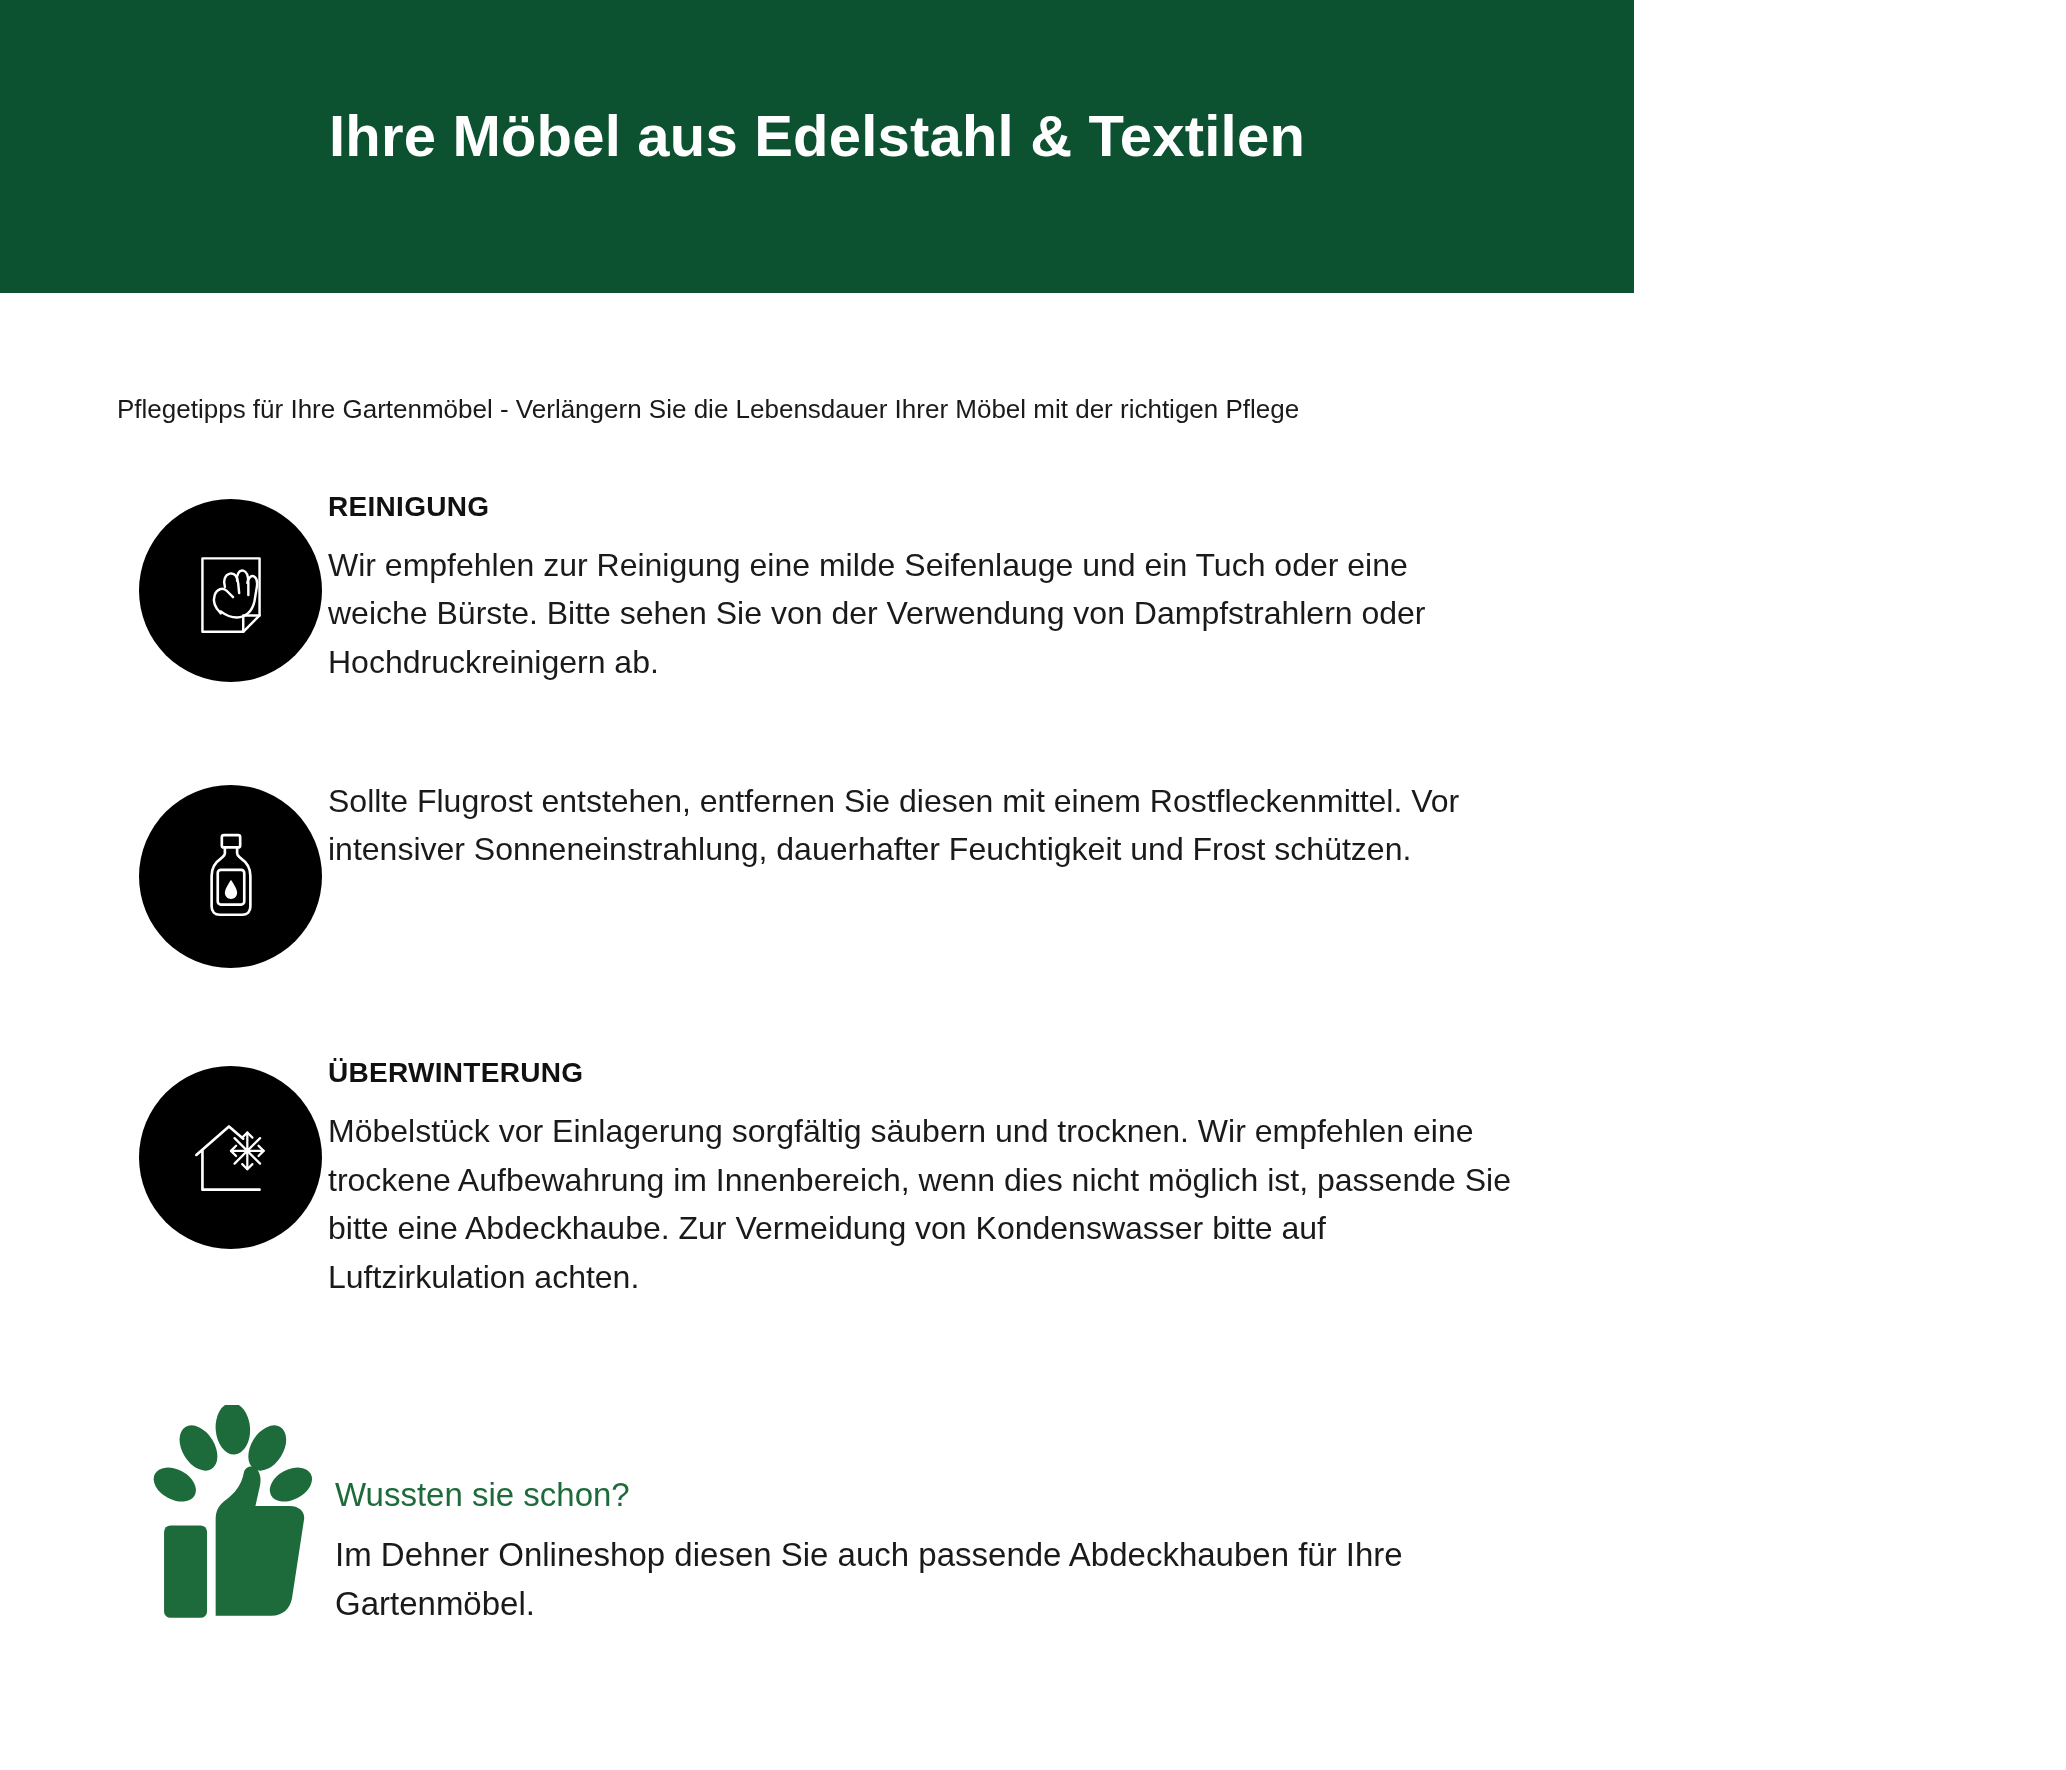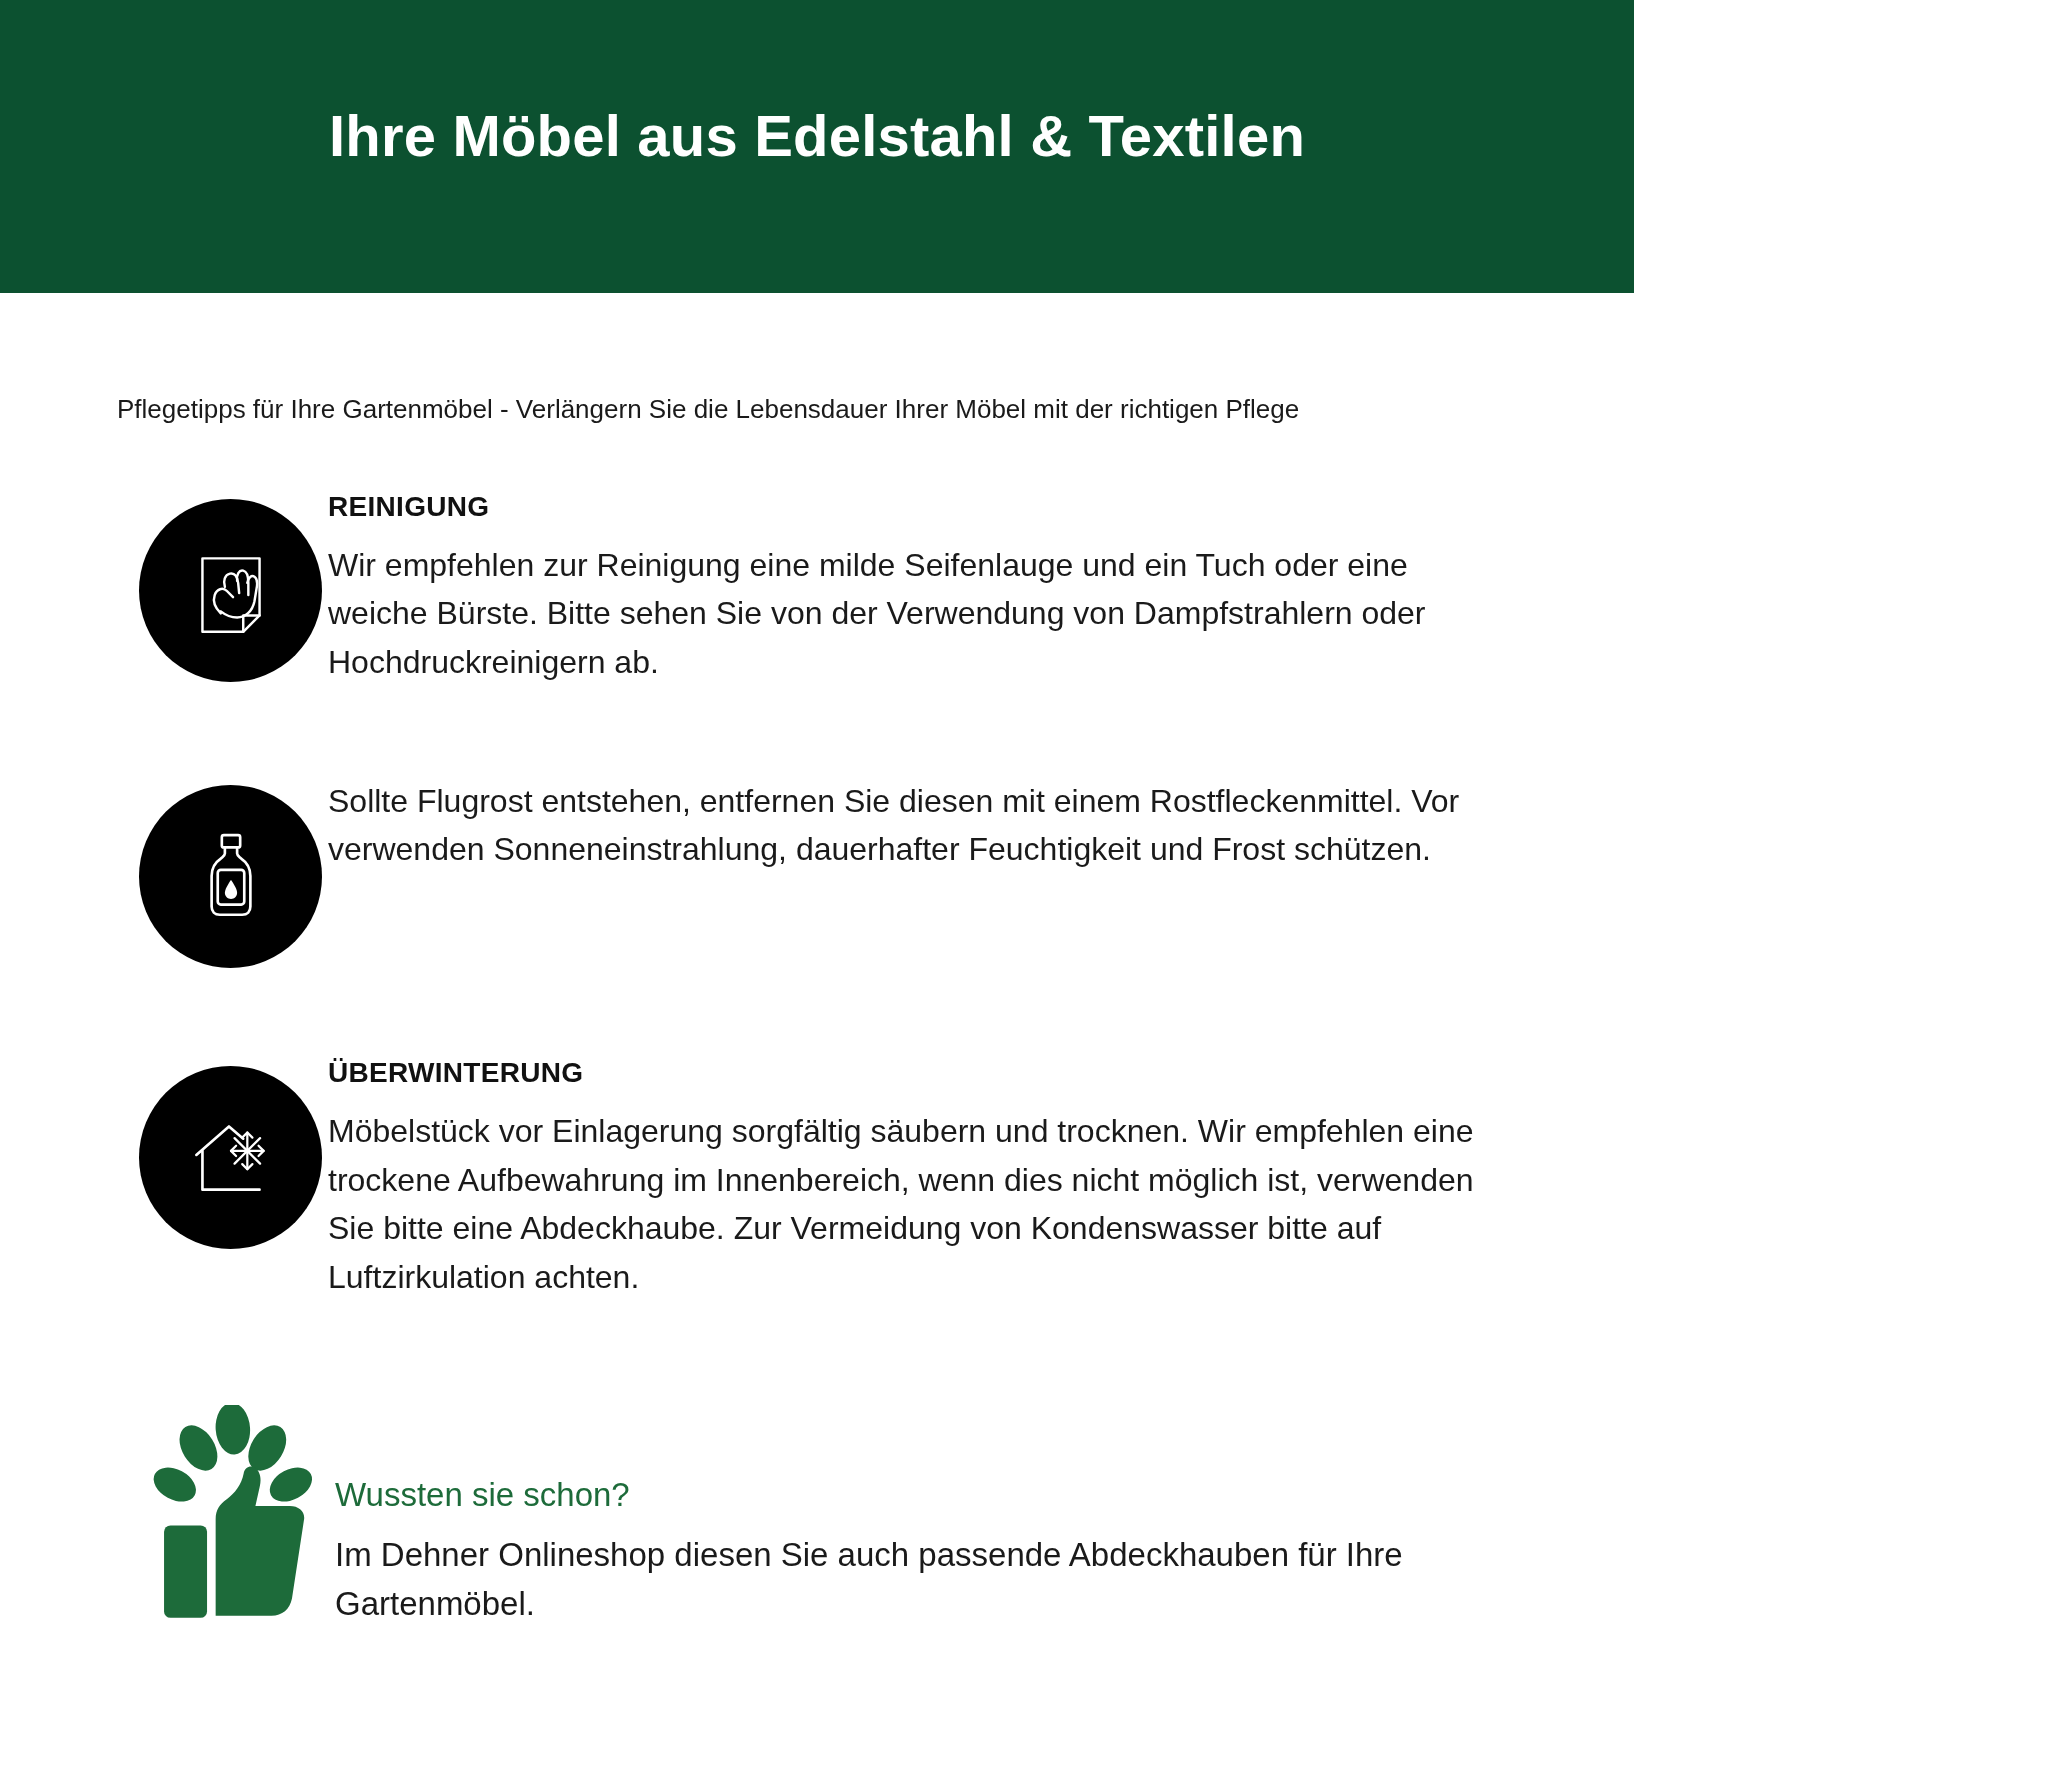--- a/index.html
+++ b/index.html
@@ -199,21 +199,21 @@
         <div class="icon-circle">
           <svg viewBox="0 0 100 100" fill="none" stroke="#ffffff" stroke-width="2.6" stroke-linecap="round" stroke-linejoin="round">
             <rect x="41" y="10" width="18" height="12" rx="2"></rect>
             <path d="M44 22 L44 28 C44 30 42 31 40 33 C34 37 31 43 31 50 L31 80 C31 85 34 88 39 88 L61 88 C66 88 69 85 69 80 L69 50 C69 43 66 37 60 33 C58 31 56 30 56 28 L56 22"></path>
             <rect x="37" y="44" width="26" height="34" rx="3"></rect>
             <path d="M50 54 C50 54 44 62 44 66.5 C44 70 46.7 72.5 50 72.5 C53.3 72.5 56 70 56 66.5 C56 62 50 54 50 54 Z" fill="#ffffff" stroke="none"></path>
           </svg>
         </div>
       </div>
       <div class="tip-body">
-        <p class="tip-text">Sollte Flugrost entstehen, entfernen Sie diesen mit einem Rostfleckenmittel. Vor verwenden Sonneneinstrahlung, dauerhafter Feuchtigkeit und Frost schützen.</p>
+        <p class="tip-text">Sollte Flugrost entstehen, entfernen Sie diesen mit einem Rostfleckenmittel. Vor intensiver Sonneneinstrahlung, dauerhafter Feuchtigkeit und Frost schützen.</p>
       </div>
     </div>
 
     <div class="tip tip--winter">
       <div class="tip-icon">
         <div class="icon-circle">
           <svg viewBox="0 0 100 100" fill="none" stroke="#ffffff" stroke-width="2.6" stroke-linecap="round" stroke-linejoin="round">
             <path d="M16 48 L48 20 L62 32"></path>
             <path d="M22 44 L22 82 L78 82"></path>
             <g stroke-width="2.2">
@@ -224,21 +224,21 @@
               <path d="M66 26 L61 31 M66 26 L71 31"></path>
               <path d="M66 62 L61 57 M66 62 L71 57"></path>
               <path d="M50 44 L55 39 M50 44 L55 49"></path>
               <path d="M82 44 L77 39 M82 44 L77 49"></path>
             </g>
           </svg>
         </div>
       </div>
       <div class="tip-body">
         <div class="tip-title">ÜBERWINTERUNG</div>
-        <p class="tip-text">Möbelstück vor Einlagerung sorgfältig säubern und trocknen. Wir empfehlen eine trockene Aufbewahrung im Innenbereich, wenn dies nicht möglich ist, verwenden Sie bitte eine Abdeckhaube. Zur Vermeidung von Kondenswasser bitte auf Luftzirkulation achten.</p>
+        <p class="tip-text">Möbelstück vor Einlagerung sorgfältig säubern und trocknen. Wir empfehlen eine trockene Aufbewahrung im Innenbereich, wenn dies nicht möglich ist, passende Sie bitte eine Abdeckhaube. Zur Vermeidung von Kondenswasser bitte auf Luftzirkulation achten.</p>
       </div>
     </div>
 
   </div>
 
   <div class="didyouknow">
     <div class="tip-icon">
       <div class="thumb-wrap">
         <svg viewBox="0 0 160 200" fill="#1d6b3a" stroke="none">
           <ellipse cx="78" cy="22" rx="16" ry="24" transform="rotate(-4 78 22)"></ellipse>

